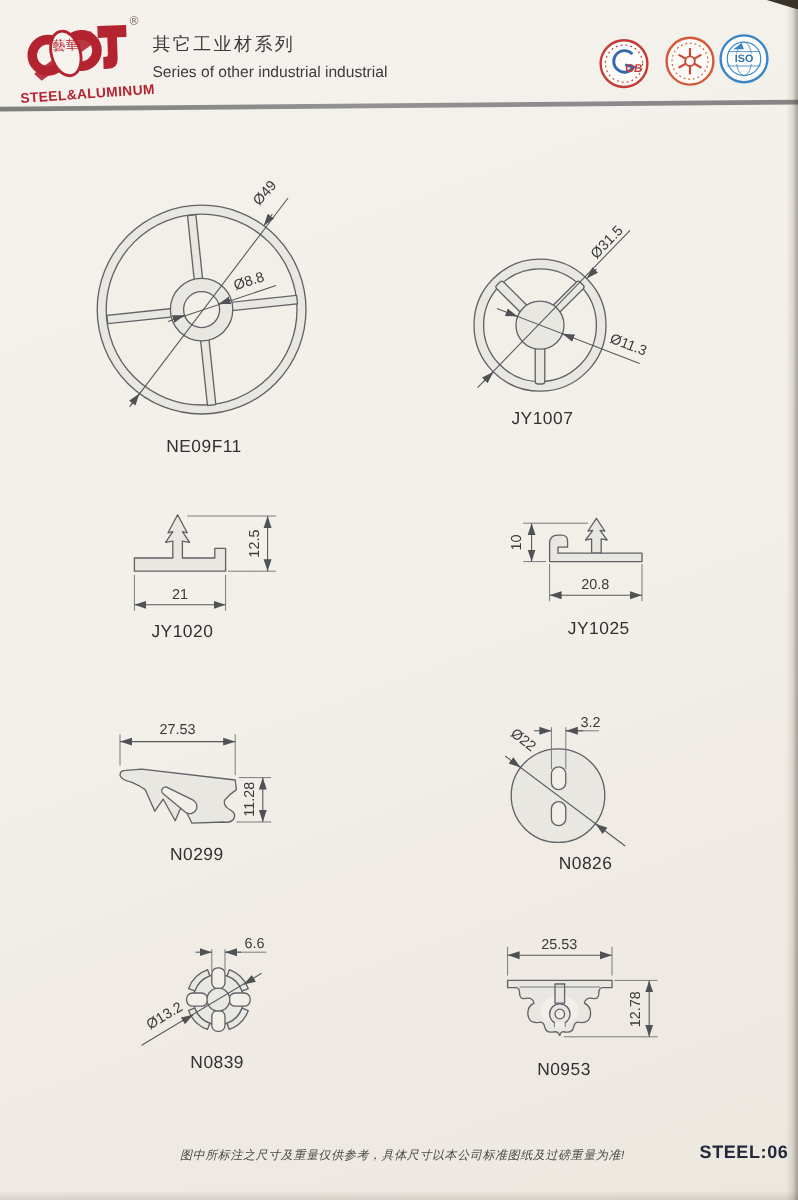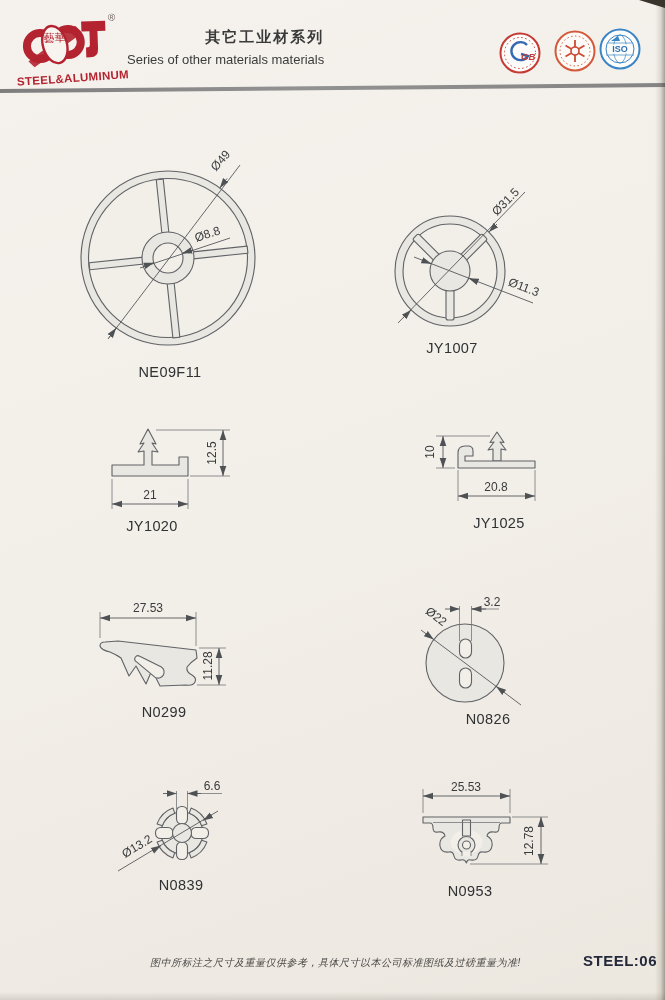--- a/index.html
+++ b/index.html
@@ -18,21 +18,21 @@
     position:absolute; top:0; right:0; width:26px; height:8px;
     background:#39342c; clip-path:polygon(0 0,100% 0,100% 100%);
   }
   #page-shade-bottom {
     position:absolute; left:0; right:0; bottom:0; height:8px;
     background:linear-gradient(180deg, rgba(0,0,0,0), rgba(60,55,45,0.14));
   }
   #header { position:absolute; left:0; top:0; width:665px; height:90px; }
   #logo-svg { position:absolute; left:10px; top:8px; }
   #title-block { position:absolute; left:127px; top:28px; }
-  #title-cn { font-size:15px; font-weight:bold; color:#3a3a3a; letter-spacing:2px;text-align:right; }
+  #title-cn { font-size:15px; font-weight:normal; color:#3a3a3a; letter-spacing:2px; }
   #title-en { font-size:13px; color:#3c3c3c; margin-top:5px; }
   #badges { position:absolute; right:18px; top:28px; }
   #divider {
     position:absolute; left:-4px; right:-4px; top:86px; height:3.5px; border-radius:2px;
     background:linear-gradient(90deg,#7e7e7e,#929292 45%,#848484);
     transform:rotate(-0.5deg);
   }
   #footer-note {
     position:absolute; left:150px; top:956px; font-size:10px; color:#4a4a48;
     letter-spacing:0.5px; white-space:nowrap;font-style:italic;
@@ -65,21 +65,21 @@
         <ellipse cx="45" cy="36" rx="12" ry="19" transform="rotate(-14 45 36)" fill="#f7f4ef" stroke="#b32330" stroke-width="2.4"></ellipse>
         <text class="mid" x="45" y="33" font-size="11" fill="#b32330">藝華</text>
       </g>
       <text x="99" y="14" font-size="10" fill="#6b5a5a">®</text>
       <text x="6" y="76" font-size="11.5" font-weight="bold" fill="#b32330" letter-spacing="0.3" transform="rotate(-2 6 76)">STEEL&amp;ALUMINUM</text>
     </g>
   </svg>
 
   <div id="title-block">
     <div id="title-cn">其它工业材系列</div>
-    <div id="title-en">Series of other materials materials</div>
+    <div id="title-en">Series of other industrial industrial</div>
   </div>
 
   <svg id="badges" width="150" height="50" viewBox="0 0 150 50">
 
     <g>
       <circle cx="23" cy="25" r="19.5" fill="#fdfcfa" stroke="#c43b35" stroke-width="2"></circle>
       <circle cx="23" cy="25" r="15.5" fill="none" stroke="#c43b35" stroke-width="1" stroke-dasharray="1.5,2.6"></circle>
       <path d="M30,17 A9,9 0 1 0 31,28 L24,26" fill="none" stroke="#3468b0" stroke-width="2.4"></path>
       <text x="24" y="32" font-size="9.5" font-weight="bold" font-style="italic" fill="#c43b35">GB</text>
     </g>

